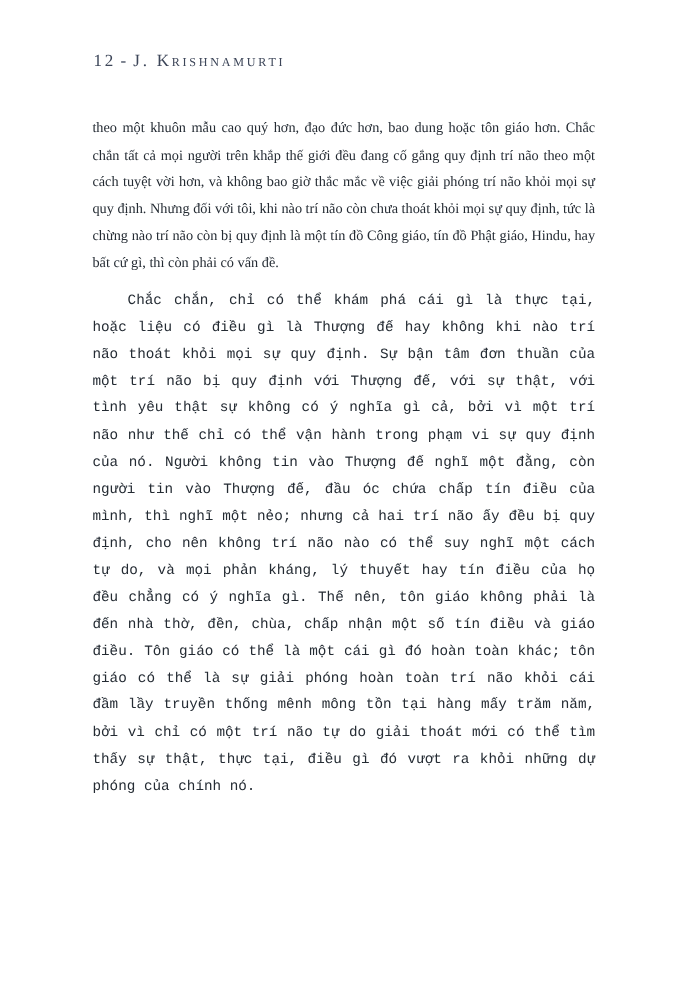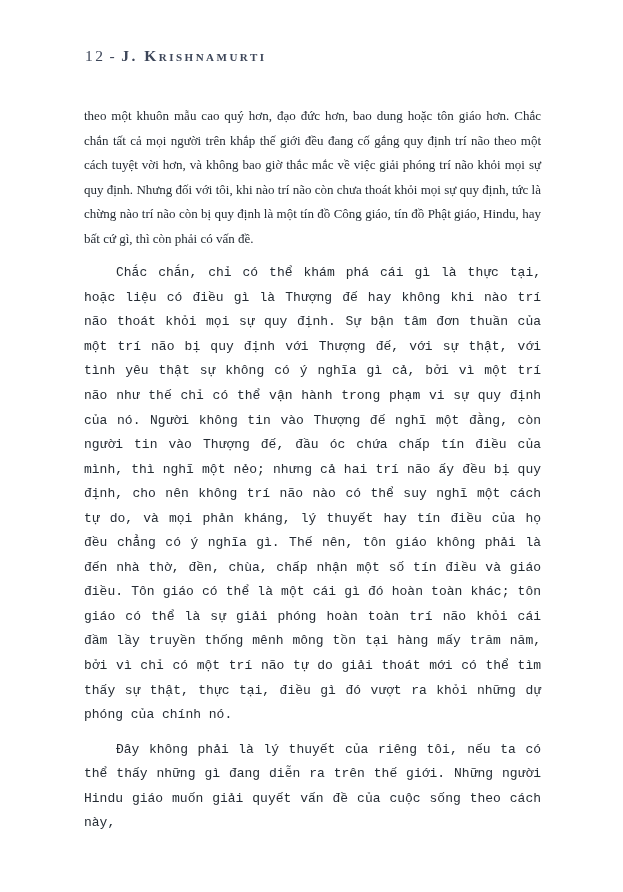--- a/index.html
+++ b/index.html
@@ -22,21 +22,20 @@
     left: 85px;
     top: 46px;
     font-size: 15.5px;
     line-height: 20px;
     letter-spacing: 2.5px;
     color: var(--header-color, #3d4659);
     white-space: nowrap;
   }
   .running-header .smallcaps {
     font-variant: small-caps;
-    font-weight: bold;
   }
   .running-header .sep {
     padding: 0 4px;
   }
   .body-text {
     position: absolute;
     left: 84px;
     top: 104px;
     width: 457px;
     color: var(--body-color, #242b33);
@@ -63,16 +62,15 @@
 <div class="page">
 
   <div class="running-header">
     <span>12</span><span class="sep">-</span><span class="smallcaps">J. Krishnamurti</span>
   </div>
 
   <div class="body-text">
 
   <p class="para">theo một khuôn mẫu cao quý hơn, đạo đức hơn, bao dung hoặc tôn giáo hơn. Chắc chắn tất cả mọi người trên khắp thế giới đều đang cố gắng quy định trí não theo một cách tuyệt vời hơn, và không bao giờ thắc mắc về việc giải phóng trí não khỏi mọi sự quy định. Nhưng đối với tôi, khi nào trí não còn chưa thoát khỏi mọi sự quy định, tức là chừng nào trí não còn bị quy định là một tín đồ Công giáo, tín đồ Phật giáo, Hindu, hay bất cứ gì, thì còn phải có vấn đề.</p>
       <p class="para indent">Chắc chắn, chỉ có thể khám phá cái gì là thực tại, hoặc liệu có điều gì là Thượng đế hay không khi nào trí não thoát khỏi mọi sự quy định. Sự bận tâm đơn thuần của một trí não bị quy định với Thượng đế, với sự thật, với tình yêu thật sự không có ý nghĩa gì cả, bởi vì một trí não như thế chỉ có thể vận hành trong phạm vi sự quy định của nó. Người không tin vào Thượng đế nghĩ một đằng, còn người tin vào Thượng đế, đầu óc chứa chấp tín điều của mình, thì nghĩ một nẻo; nhưng cả hai trí não ấy đều bị quy định, cho nên không trí não nào có thể suy nghĩ một cách tự do, và mọi phản kháng, lý thuyết hay tín điều của họ đều chẳng có ý nghĩa gì. Thế nên, tôn giáo không phải là đến nhà thờ, đền, chùa, chấp nhận một số tín điều và giáo điều. Tôn giáo có thể là một cái gì đó hoàn toàn khác; tôn giáo có thể là sự giải phóng hoàn toàn trí não khỏi cái đầm lầy truyền thống mênh mông tồn tại hàng mấy trăm năm, bởi vì chỉ có một trí não tự do giải thoát mới có thể tìm thấy sự thật, thực tại, điều gì đó vượt ra khỏi những dự phóng của chính nó.</p>
-      <p class="para indent">Đây không phải là lý thuyết của riêng tôi, nếu ta có thể thấy những gì đang diễn ra trên thế giới. Những người Hindu giáo muốn giải quyết vấn đề của cuộc sống theo cách này,</p>
     </div>
 
 </div>
 
 </body></html>

